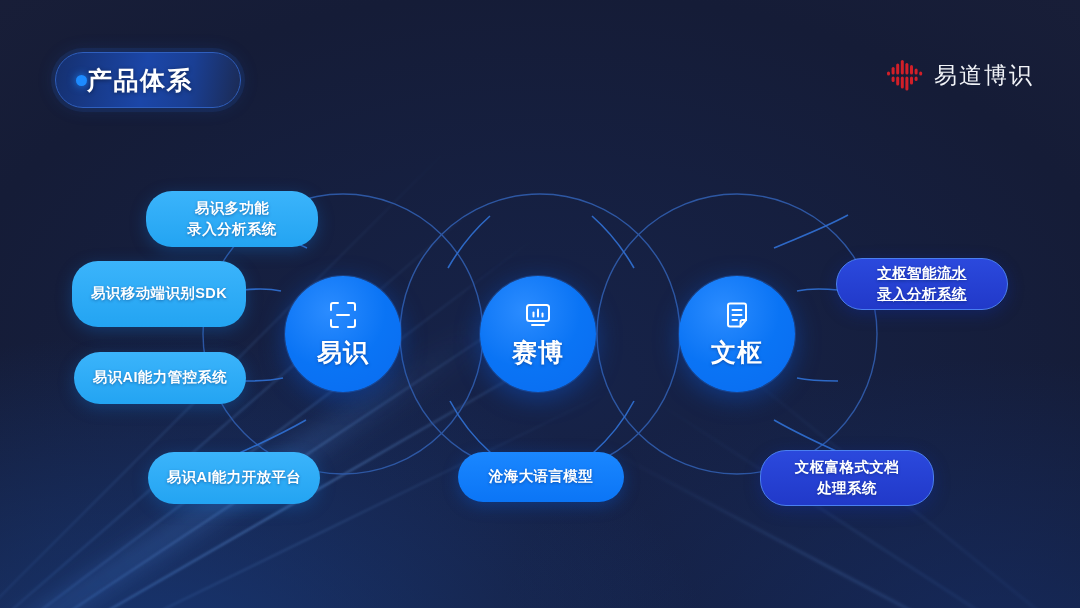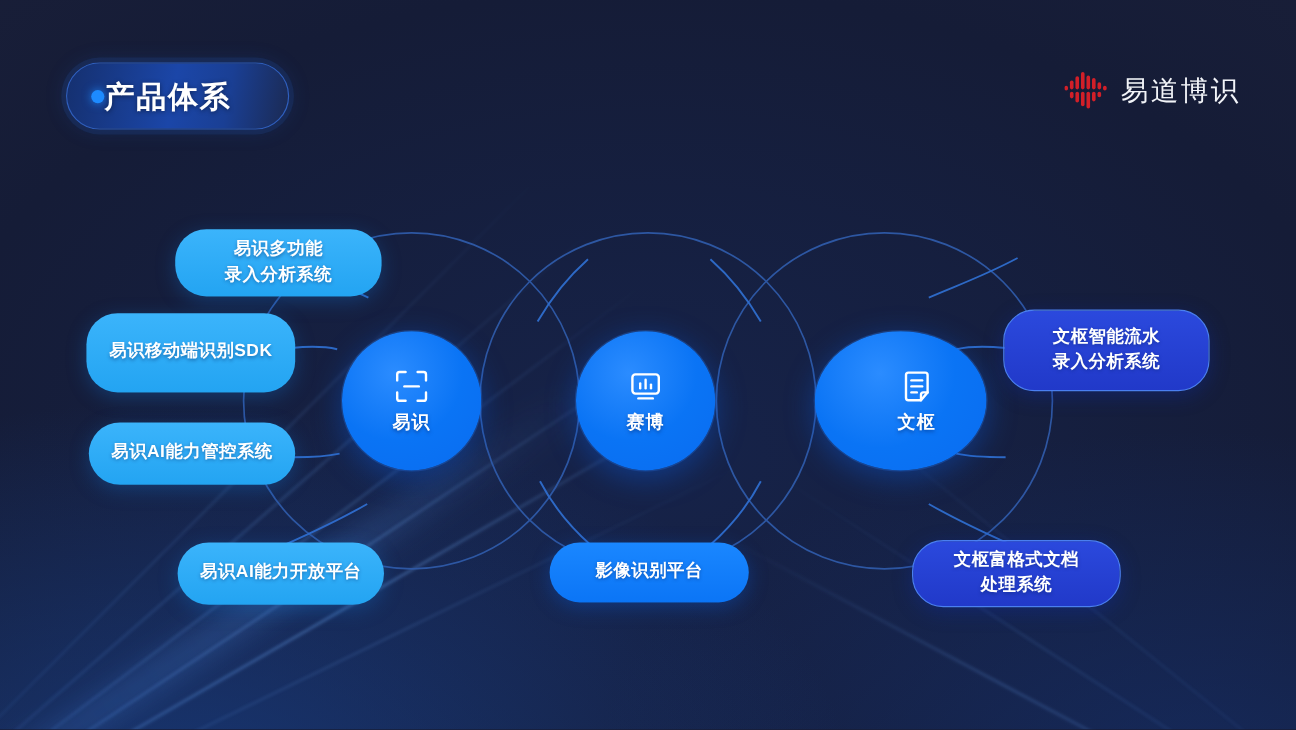--- a/index.html
+++ b/index.html
@@ -144,21 +144,21 @@
     justify-content: center;
     gap: 6px;
   }
   .hub-icon {
     width: 30px;
     height: 30px;
     display: block;
   }
   .hub-label {
     color: #ffffff;
-    font-size: 15px;
+    font-size: 25px;
     font-weight: bold;
     letter-spacing: 1px;
     text-shadow: 0 1px 3px rgba(0,40,110,0.5);
   }
 
   
   .pill {
     position: absolute;
     box-sizing: border-box;
     border-radius: 26px;
@@ -279,21 +279,21 @@
         <rect x="4" y="5" width="22" height="16" rx="2.5"></rect>
         <path d="M10.5 16.5 V12.5"></path>
         <path d="M15 16.5 V9.5"></path>
         <path d="M19.5 16.5 V13.5"></path>
         <path d="M9 25 H21"></path>
       </svg>
     </span>
     <span class="hub-label">赛博</span>
   </div>
 
-  <div class="hub" style="left:679px; top:276px;padding-left:27px;">
+  <div class="hub" style="left:679px; top:276px;">
     <span class="hub-icon">
       <svg width="30" height="30" viewBox="0 0 30 30" fill="none" stroke="#ffffff" stroke-width="2" stroke-linecap="round" stroke-linejoin="round">
         <path d="M6 5.5 A2 2 0 0 1 8 3.5 H22 A2 2 0 0 1 24 5.5 V20 L18.5 26.5 H8 A2 2 0 0 1 6 24.5 Z"></path>
         <path d="M24 20 H20.5 A2 2 0 0 0 18.5 22 V26.5"></path>
         <path d="M10.5 10 H19.5"></path>
         <path d="M10.5 15 H19.5"></path>
         <path d="M10.5 20 H15"></path>
       </svg>
     </span>
     <span class="hub-label">文枢</span>
@@ -307,24 +307,24 @@
     <span>易识移动端识别SDK</span>
   </div>
   <div class="pill light" style="left:74px; top:352px; width:172px; height:52px;">
     <span>易识AI能力管控系统</span>
   </div>
   <div class="pill light" style="left:148px; top:452px; width:172px; height:52px;">
     <span>易识AI能力开放平台</span>
   </div>
 
   <div class="pill mid" style="left:458px; top:452px; width:166px; height:50px;">
-    <span>影像识别平台</span>
-  </div>
-
-  <div class="pill deep" style="left:836px; top:258px; width:172px; height:68px;">
+    <span>沧海大语言模型</span>
+  </div>
+
+  <div class="pill deep" style="left:836px; top:258px; width:172px; height:52px;text-decoration:underline;">
     <span>文枢智能流水</span>
     <span>录入分析系统</span>
   </div>
   <div class="pill deep" style="left:760px; top:450px; width:174px; height:56px;">
     <span>文枢富格式文档</span>
     <span>处理系统</span>
   </div>
 
 </div>
 

